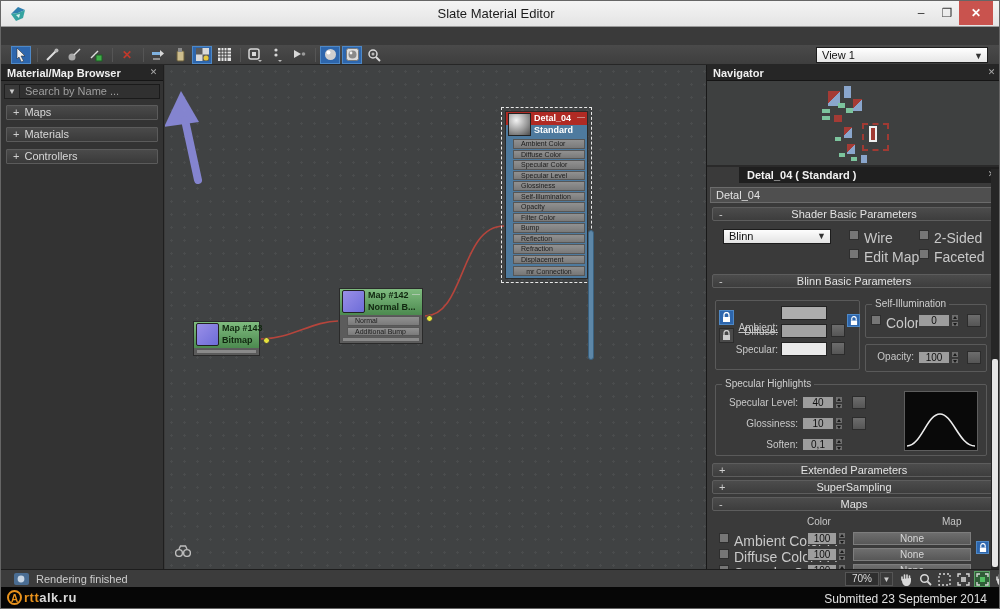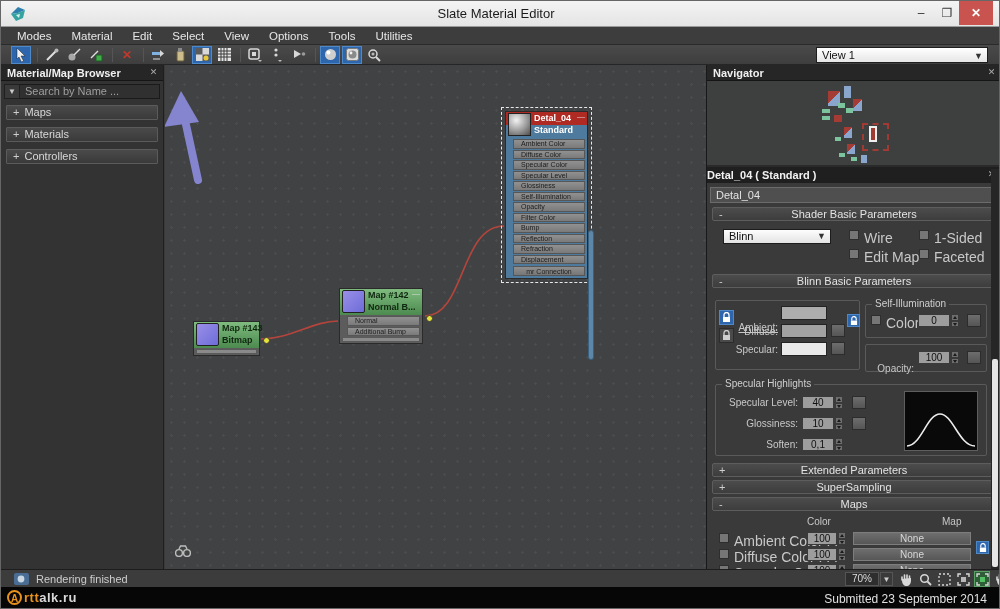--- a/index.html
+++ b/index.html
@@ -93,21 +93,21 @@
   .rightpanel { position:absolute; left:705px; top:64px; width:295px; height:504px; background:#3a3a3a; border-left:1px solid #191919; }
   .nav-body { position:relative; height:86px; background:#3e4040; border-bottom:2px solid #2a2a2a; overflow:hidden; }
   .nm { position:absolute; }
   .nm-b { background:#8aa6cc; }
   .nm-br { background:linear-gradient(135deg,#a43b35 45%,#8aa6cc 45%); }
   .nm-g { background:#7cc49d; }
   .nm-r { background:#a43b35; }
   .nav-view { position:absolute; border:2px dashed #a03a33; }
   .nav-cur { position:absolute; background:#a03a33; border:2px solid #f0f0f0; }
 
-  .param-hdr { height:16px; background:#1f1f1f; color:#f2f2f2; font-weight:bold; font-size:11px; line-height:16px; position:relative; }
+  .param-hdr { height:16px; background:#1f1f1f; color:#f2f2f2; font-weight:bold; font-size:11px; line-height:16px; padding-left:8px; position:relative;margin-left:32px; }
   .name-field { margin:4px 3px; height:16px; background:#4f4f4f; border:1px solid #6b6b6b; color:#e2e2e2;
     font-size:11px; line-height:14px; padding-left:5px; }
   .rollout { height:14px; margin:3px 5px 2px 5px; background:linear-gradient(#4c4c4c,#3d3d3d); border:1px solid #5d5d5d;
     border-radius:2px; position:relative; color:#e3e3e3; font-size:11px; line-height:12px; text-align:center; }
   .rollout .sign { position:absolute; left:6px; color:#cfcfcf; }
 
   .groupbox { position:absolute; border:1px solid #5a5a5a; border-radius:2px; }
   .grouplabel { position:absolute; top:-7px; left:6px; background:#3a3a3a; padding:0 3px; color:#cfcfcf; font-size:10px; }
   .plabel { position:absolute; color:#c8c8c8; font-size:10px; text-align:right; }
   .swatch { position:absolute; width:46px; height:14px; border:1px solid #232323; }
@@ -165,30 +165,20 @@
       <polygon points="2,9 9,2 16,5 9,8" fill="#2e7fae"></polygon>
       <polygon points="2,9 9,8 16,5 14,13 7,16" fill="#35a3a0"></polygon>
       <polygon points="7,10 11,9 10,13" fill="#d9f2ef"></polygon>
     </svg>
     <div class="win-title">Slate Material Editor</div>
     <div class="winbtn btn-min">–</div>
     <div class="winbtn btn-max">❐</div>
     <div class="winbtn btn-close">✕</div>
   </div>
 
-  <div class="menubar">
-    <span class="menu-item">Modes</span>
-    <span class="menu-item">Material</span>
-    <span class="menu-item">Edit</span>
-    <span class="menu-item">Select</span>
-    <span class="menu-item">View</span>
-    <span class="menu-item">Options</span>
-    <span class="menu-item">Tools</span>
-    <span class="menu-item">Utilities</span>
-  </div>
 
   <div class="toolbar">
     <span class="tbi tb-on">
       <svg width="12" height="14" viewBox="0 0 12 14">
           <polygon points="2,0 10,8 6,8 8.5,13 6.5,14 4,9 2,11" fill="#f0f0f0" stroke="#222" stroke-width=".5"></polygon>
         </svg>
     </span>
     <span class="tb-sep"></span>
     <span class="tbi">
       <svg width="14" height="14" viewBox="0 0 14 14">
@@ -401,21 +391,21 @@
       <span>Shader Basic Parameters</span>
     </div>
     <div style="position:relative;height:48px;">
       <div class="combo" style="left:16px;top:6px;width:108px;height:15px;">
         <span>Blinn</span>
         <span class="chev">▼</span>
       </div>
       <span class="chk" style="left:142px;top:7px;"></span>
       <span class="chklabel" style="left:157px;top:7px;">Wire</span>
       <span class="chk" style="left:212px;top:7px;"></span>
-      <span class="chklabel" style="left:227px;top:7px;">1-Sided</span>
+      <span class="chklabel" style="left:227px;top:7px;">2-Sided</span>
       <span class="chk" style="left:142px;top:26px;"></span>
       <span class="chklabel" style="left:157px;top:26px;">Edit Map</span>
       <span class="chk" style="left:212px;top:26px;"></span>
       <span class="chklabel" style="left:227px;top:26px;">Faceted</span>
     </div>
 
     <div class="rollout">
       <span class="sign">-</span>
       <span>Blinn Basic Parameters</span>
     </div>
@@ -455,21 +445,21 @@
         <span class="chklabel" style="left:20px;top:10px;">Color</span>
         <div class="numfield" style="left:52px;top:9px;width:32px;">0</div>
         <span class="spin" style="left:85px;top:9px;">
             <i class="up"></i>
             <i class="dn"></i>
           </span>
         <div class="mapbtn" style="left:101px;top:9px;"></div>
       </div>
 
       <div class="groupbox" style="left:158px;top:54px;width:122px;height:28px;">
-        <span class="plabel" style="left:2px;top:18px;width:46px;">Opacity:</span>
+        <span class="plabel" style="left:2px;top:6px;width:46px;">Opacity:</span>
         <div class="numfield" style="left:52px;top:6px;width:32px;">100</div>
         <span class="spin" style="left:85px;top:6px;">
             <i class="up"></i>
             <i class="dn"></i>
           </span>
         <div class="mapbtn" style="left:101px;top:6px;"></div>
       </div>
 
       <div class="groupbox" style="left:8px;top:94px;width:272px;height:72px;">
         <span class="grouplabel">Specular Highlights</span>

